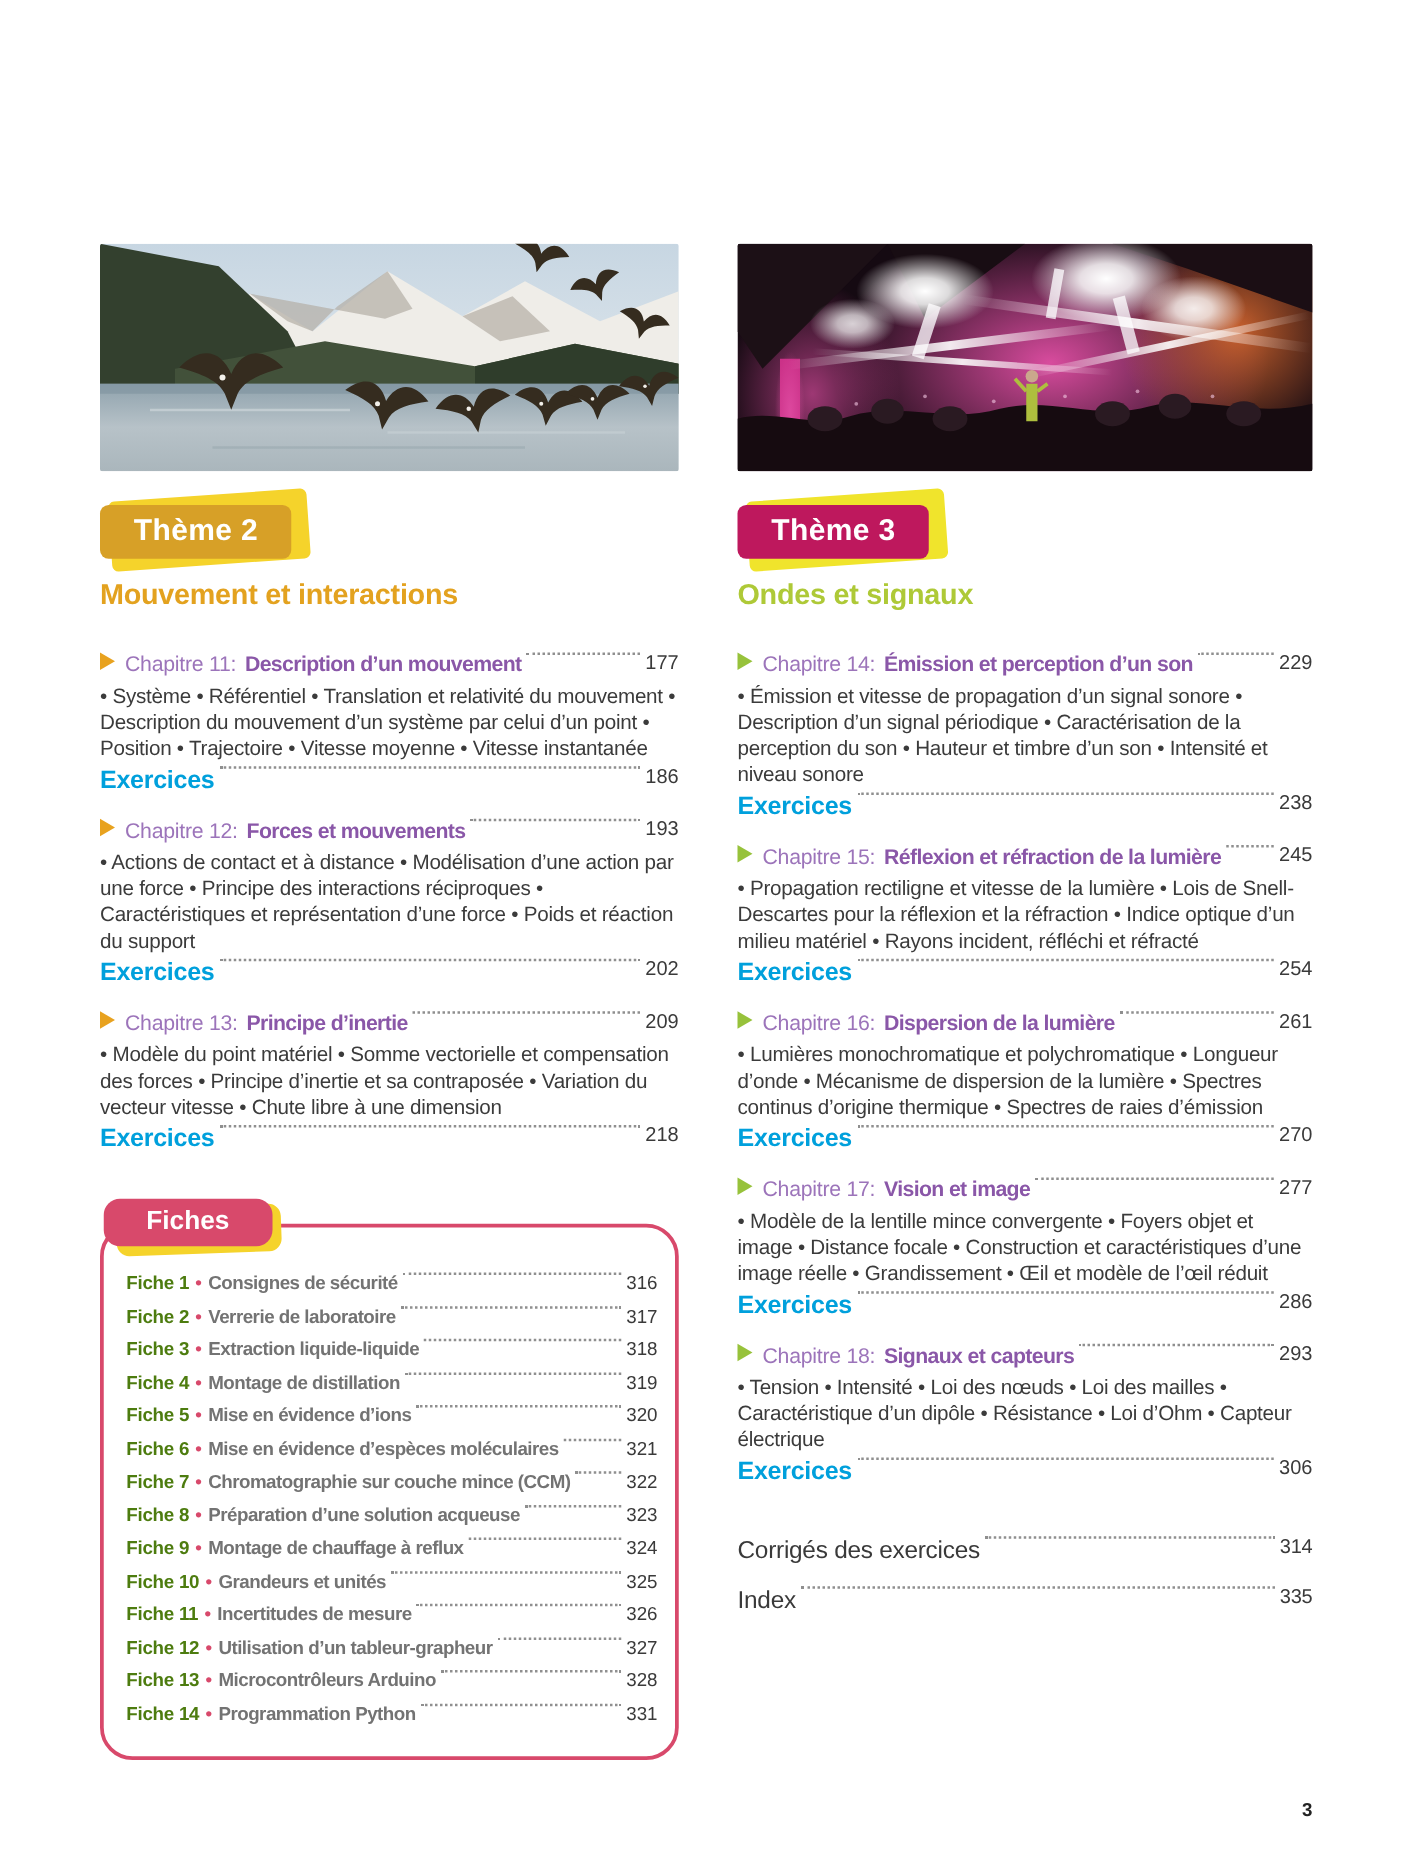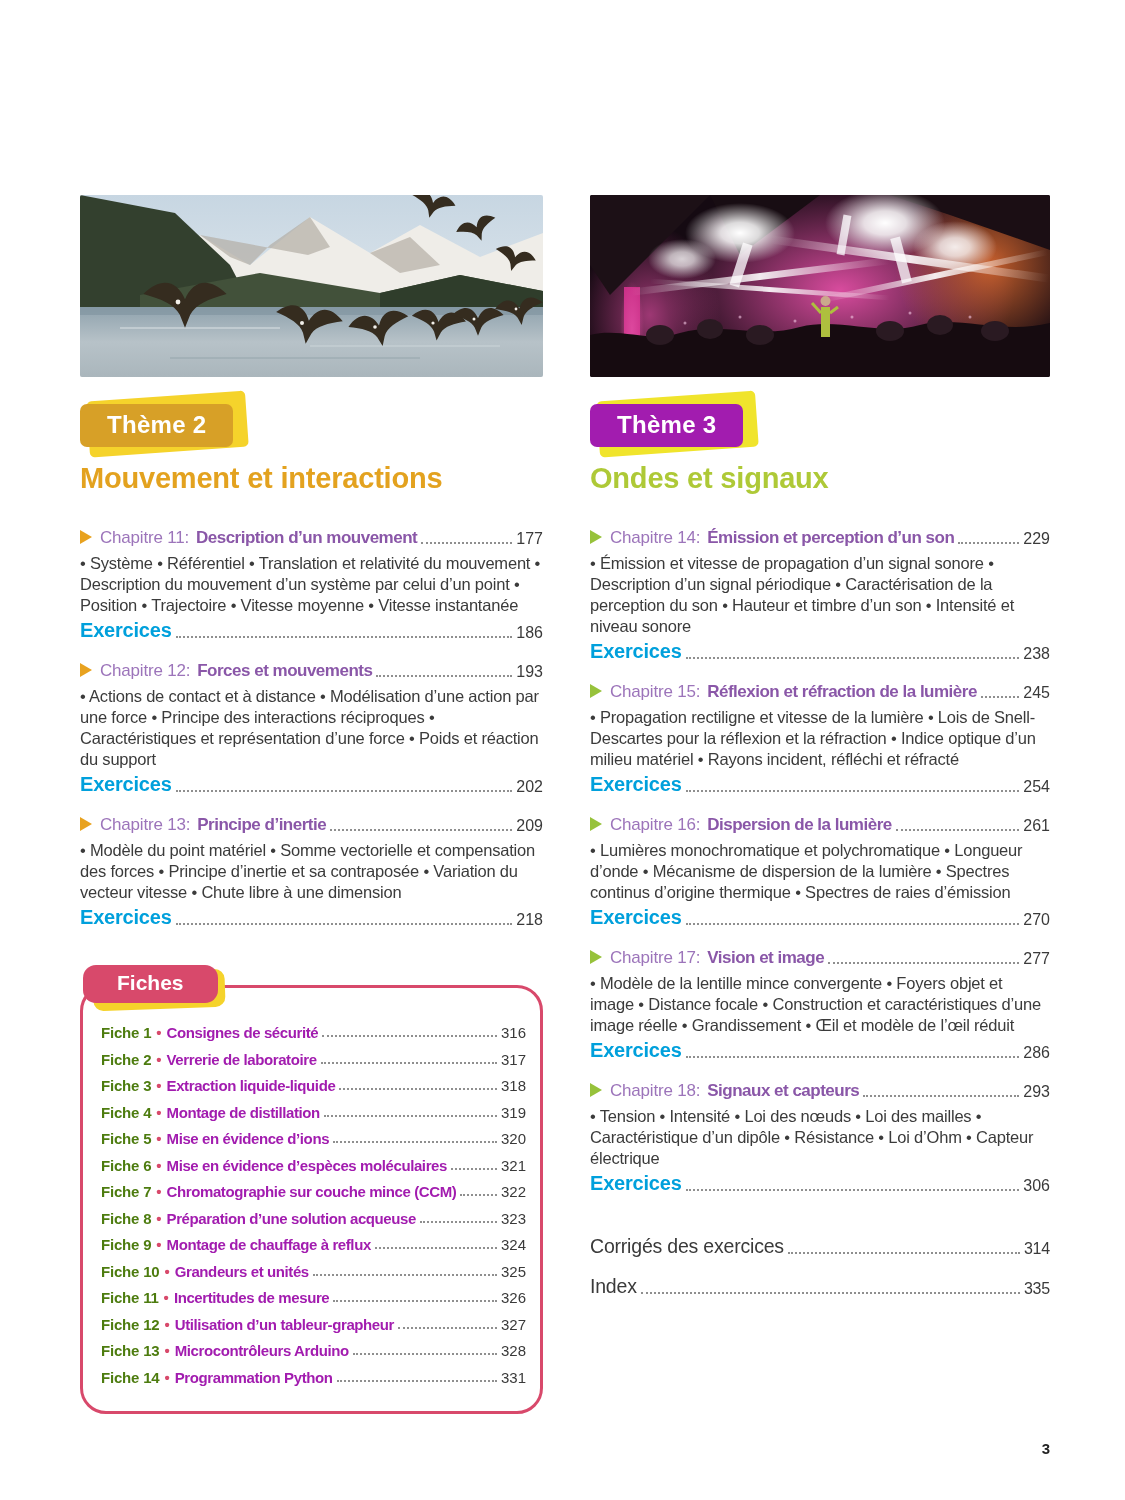--- a/index.html
+++ b/index.html
@@ -13,50 +13,50 @@
 
   .photo{width:100%;height:182px;display:block;border-radius:2px;overflow:hidden;}
 
   
   .theme-badge{position:relative;display:inline-block;margin-top:27px;}
   .badge-back{position:absolute;left:8px;top:-8px;right:-14px;bottom:-5px;border-radius:5px;transform:rotate(-4deg);}
   .gold .badge-back{background:#f5d32b;}
   .green .badge-back{background:#f0e42c;}
   .badge-face{position:relative;padding:7px 27px 8px;border-radius:7px;color:#fff;font-weight:bold;font-size:24px;letter-spacing:.3px;}
   .gold .badge-face{background:#d7a027;}
-  .green .badge-face{background:#a21caf;}
-
-  .theme-title{margin:15px 0 0;font-size:29px;font-weight:bold;letter-spacing:-.2px;}
+  .green .badge-face{background:#be185d;}
+
+  .theme-title{margin:15px 0 0;font-size:23px;font-weight:bold;letter-spacing:-.2px;}
   .gold-text{color:#e3a21f;}
   .green-text{color:#aec937;}
 
   
   .chapters{margin-top:33px;}
   .chapter{margin-bottom:19px;}
-  .toc-line{display:flex;align-items:flex-end;}
+  .toc-line{display:flex;align-items:flex-start;}
   .dots{flex:1 1 auto;min-width:2px;border-bottom:2px dotted #8f8f8f;margin:0 4px 4px;}
   .pg{font-size:16px;color:#3a3a3a;white-space:nowrap;}
   .ch-line{font-size:17px;margin-bottom:5px;}
   .arrow{width:0;height:0;border-left:12px solid;border-top:7px solid transparent;border-bottom:7px solid transparent;margin:0 8px 4px 0;flex:0 0 auto;}
   .gold-arrow{border-left-color:#e8a21f;}
   .green-arrow{border-left-color:#97c23b;}
   .ch-label{color:#9c74ba;margin-right:7px;white-space:nowrap;letter-spacing:-.2px;}
   .ch-title{color:#8a57a8;font-weight:bold;white-space:nowrap;letter-spacing:-.5px;}
   .topics{margin:2px 0 3px;font-size:16.5px;line-height:21px;color:#3b3b3b;letter-spacing:-.2px;}
   .ex{color:#00a0dc;font-weight:bold;font-size:20px;letter-spacing:-.2px;}
 
   
   .fiches-box{position:relative;margin-top:56px;border:3px solid #d8496b;border-radius:26px;padding:36px 14px 16px 18px;}
   .fiches-badge{position:absolute;top:-23px;left:0;}
   .fbadge-back{position:absolute;left:10px;top:6px;right:-7px;bottom:-6px;background:#f5d32b;border-radius:10px;transform:rotate(-2deg);}
   .fbadge-face{position:relative;background:#d8496b;border-radius:13px;padding:6px 34px 8px;color:#fff;font-weight:bold;font-size:21px;}
   .fiche-row{margin-bottom:9.5px;font-size:15px;}
   .f-label{font-weight:bold;color:#4d7c0f;white-space:nowrap;letter-spacing:-.2px;}
   .f-dot{color:#d8496b;font-weight:bold;margin:0 5px;}
-  .f-title{color:#a21caf;font-weight:bold;white-space:nowrap;letter-spacing:-.4px;}
+  .f-title{color:#737373;font-weight:bold;white-space:nowrap;letter-spacing:-.4px;}
   .fiche-row .pg{font-size:15px;}
 
   
   .end-links{margin-top:40px;}
   .end-line{font-size:19.5px;color:#3a3a3a;margin-bottom:17px;letter-spacing:-.2px;}
   .folio{position:absolute;right:75px;top:1440px;font-size:15px;font-weight:bold;color:#222;}
 </style>
 </head>
 <body>
 

